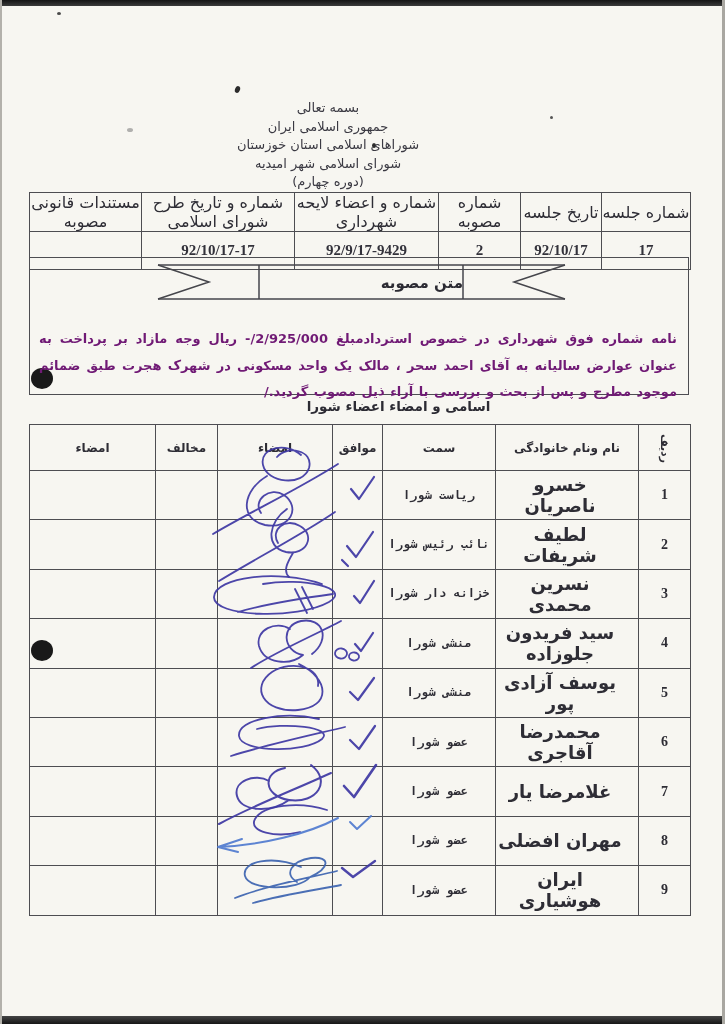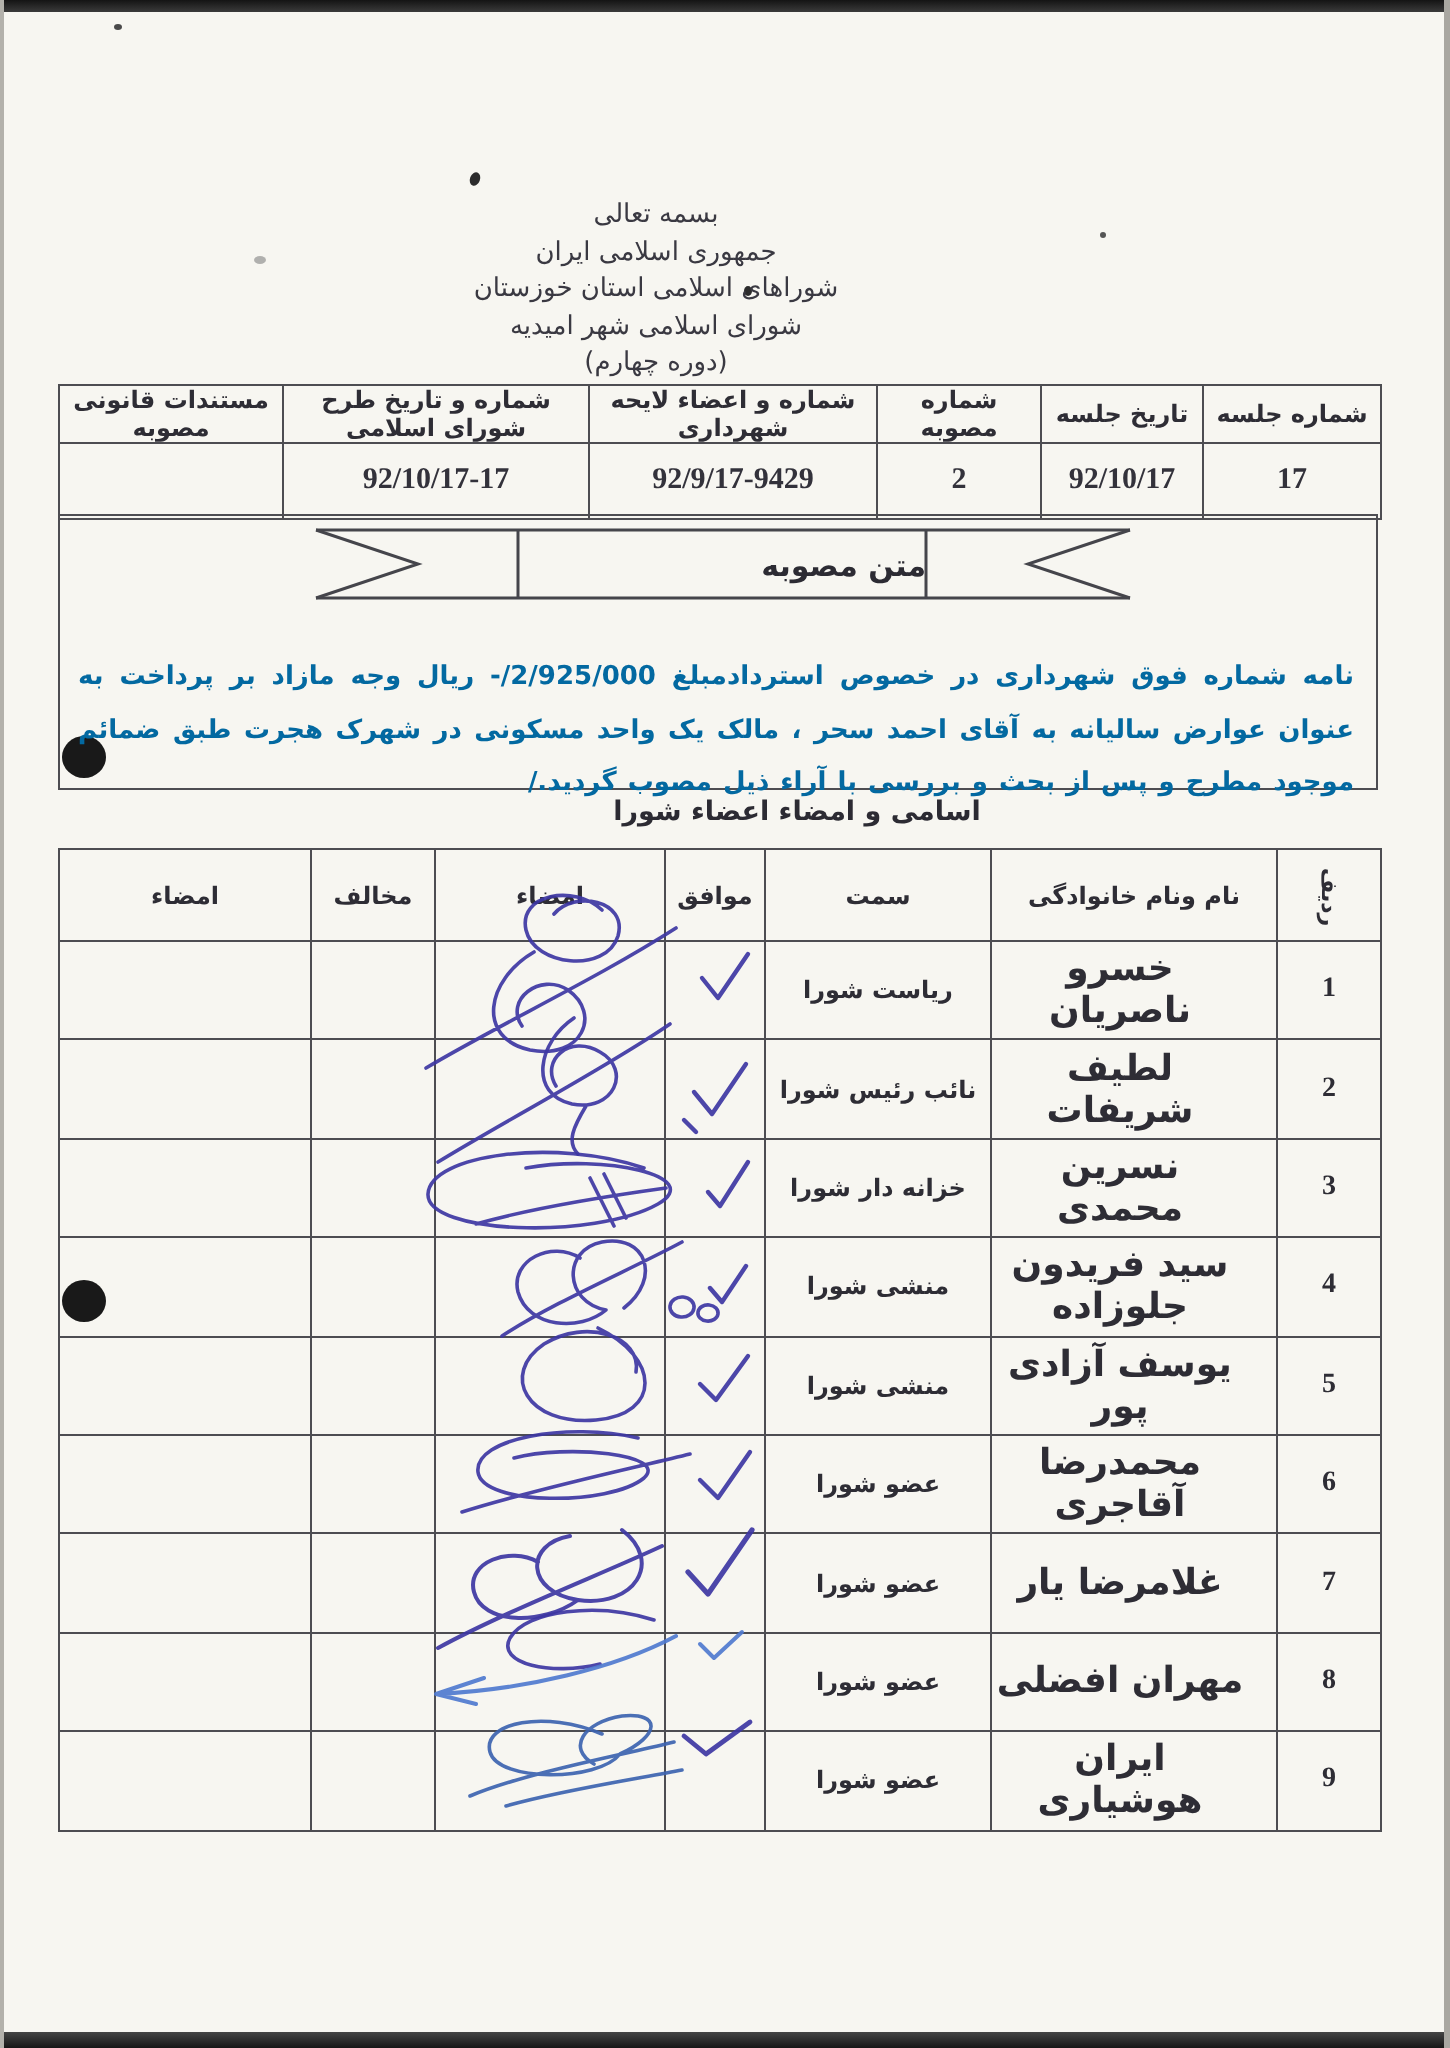--- a/index.html
+++ b/index.html
@@ -21,44 +21,44 @@
 
   
   .letterhead{position:absolute;left:0;top:99px;width:656px;text-align:center;}
   .letterhead div{font-size:13px;line-height:18.5px;font-weight:400;color:#3a3942;}
 
   
   table{border-collapse:collapse;table-layout:fixed;width:100%;}
   td,th{border:1px solid #4d4d52;padding:0;overflow:hidden;vertical-align:middle;}
 
   .info-table-wrap{position:absolute;right:34px;top:192px;width:661px;}
-  .info-table th{height:24px;font-size:12px;font-weight:bold;color:#2e2d35;}
+  .info-table th{height:24px;font-size:16px;font-weight:normal;color:#2e2d35;}
   .info-table td{height:37px;text-align:center;font-family:"Liberation Serif","DejaVu Serif",serif;font-weight:bold;font-size:15px;color:#33323b;}
 
   
   .resolution-box{position:absolute;right:36px;top:257px;width:658px;height:136px;border:1.2px solid #4d4d52;}
   .banner-svg{position:absolute;left:0;top:0;}
   .banner-title{
     position:absolute;left:259px;top:268px;width:204px;height:30px;
     text-align:right;font-weight:bold;font-size:15px;line-height:30px;color:#2c2b33;
   }
   .resolution-text{
     position:absolute;right:48px;top:313px;width:638px;
     font-size:13px;font-weight:bold;line-height:26.5px;
-    text-align:justify;color:#0369a1;word-spacing:1px;
+    text-align:justify;color:#701a75;word-spacing:1px;
   }
 
   .members-title{position:absolute;left:0;top:398px;width:725px;text-align:center;font-size:13.5px;font-weight:bold;color:#2c2b33;padding-left:36px;}
 
   .members-table-wrap{position:absolute;right:34px;top:424px;width:661px;}
   .members-table th{height:45px;font-size:12px;font-weight:bold;color:#2e2d35;}
   .members-table td{height:48.4px;}
   .members-table td.num{text-align:center;font-family:"Liberation Serif","DejaVu Serif",serif;font-weight:bold;font-size:14px;}
   .members-table td.name{text-align:center;padding-right:14px;font-weight:bold;font-size:18px;}
-  .members-table td.pos{text-align:center;font-weight:bold;font-size:12px;}
+  .members-table td.pos{text-align:center;font-weight:bold;font-size:12px;font-family:Liberation Mono, monospace;}
   .rotated{display:inline-block;transform:rotate(90deg);font-size:11px;letter-spacing:1px;}
 
   .ink-overlay{position:absolute;left:0;top:0;pointer-events:none;}
 </style>
 </head>
 <body>
 
 <div class="page">
 
   <div class="edge-top"></div>

